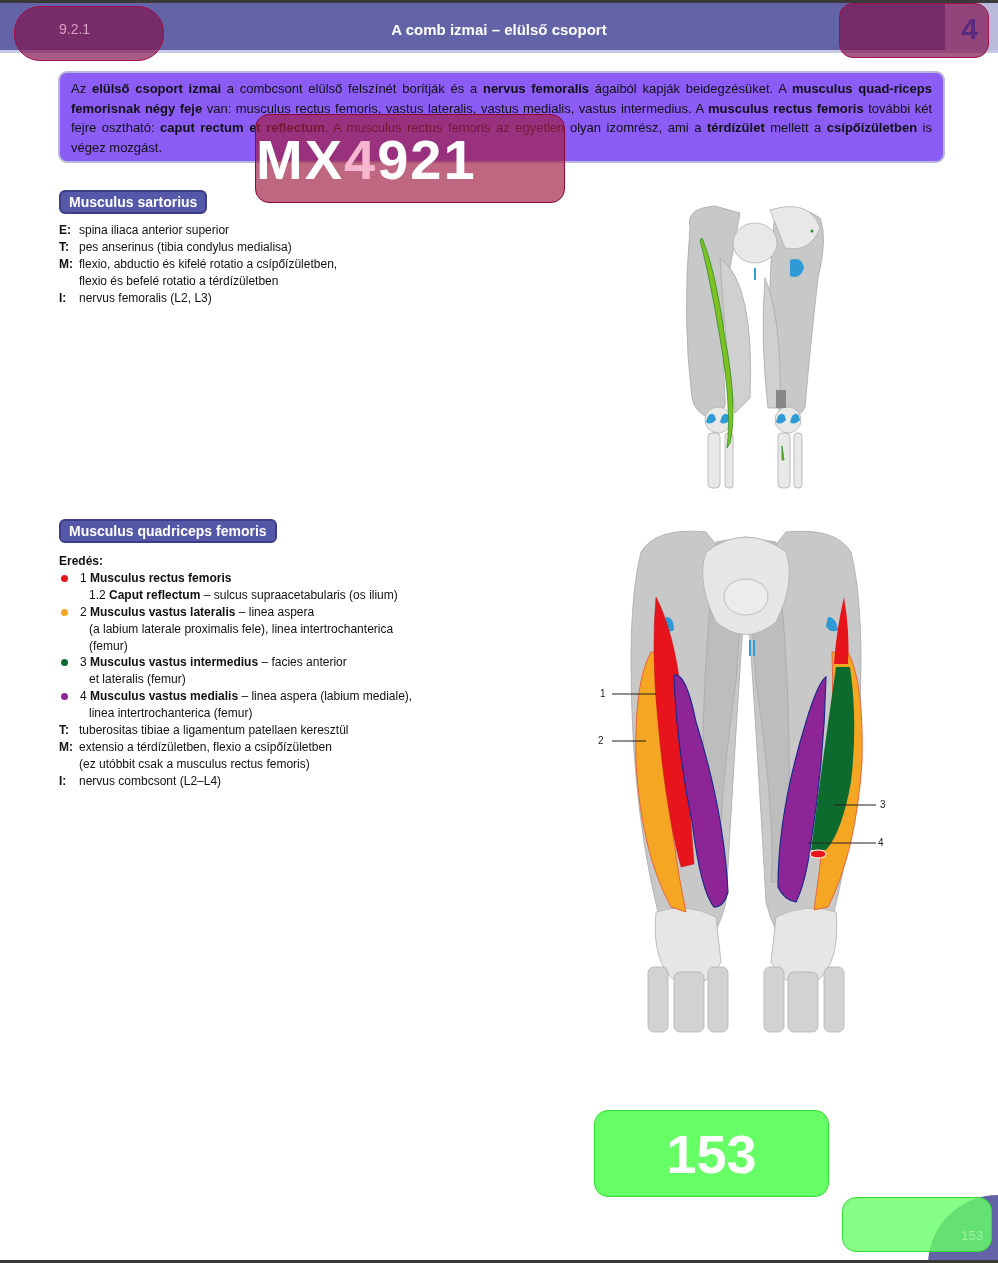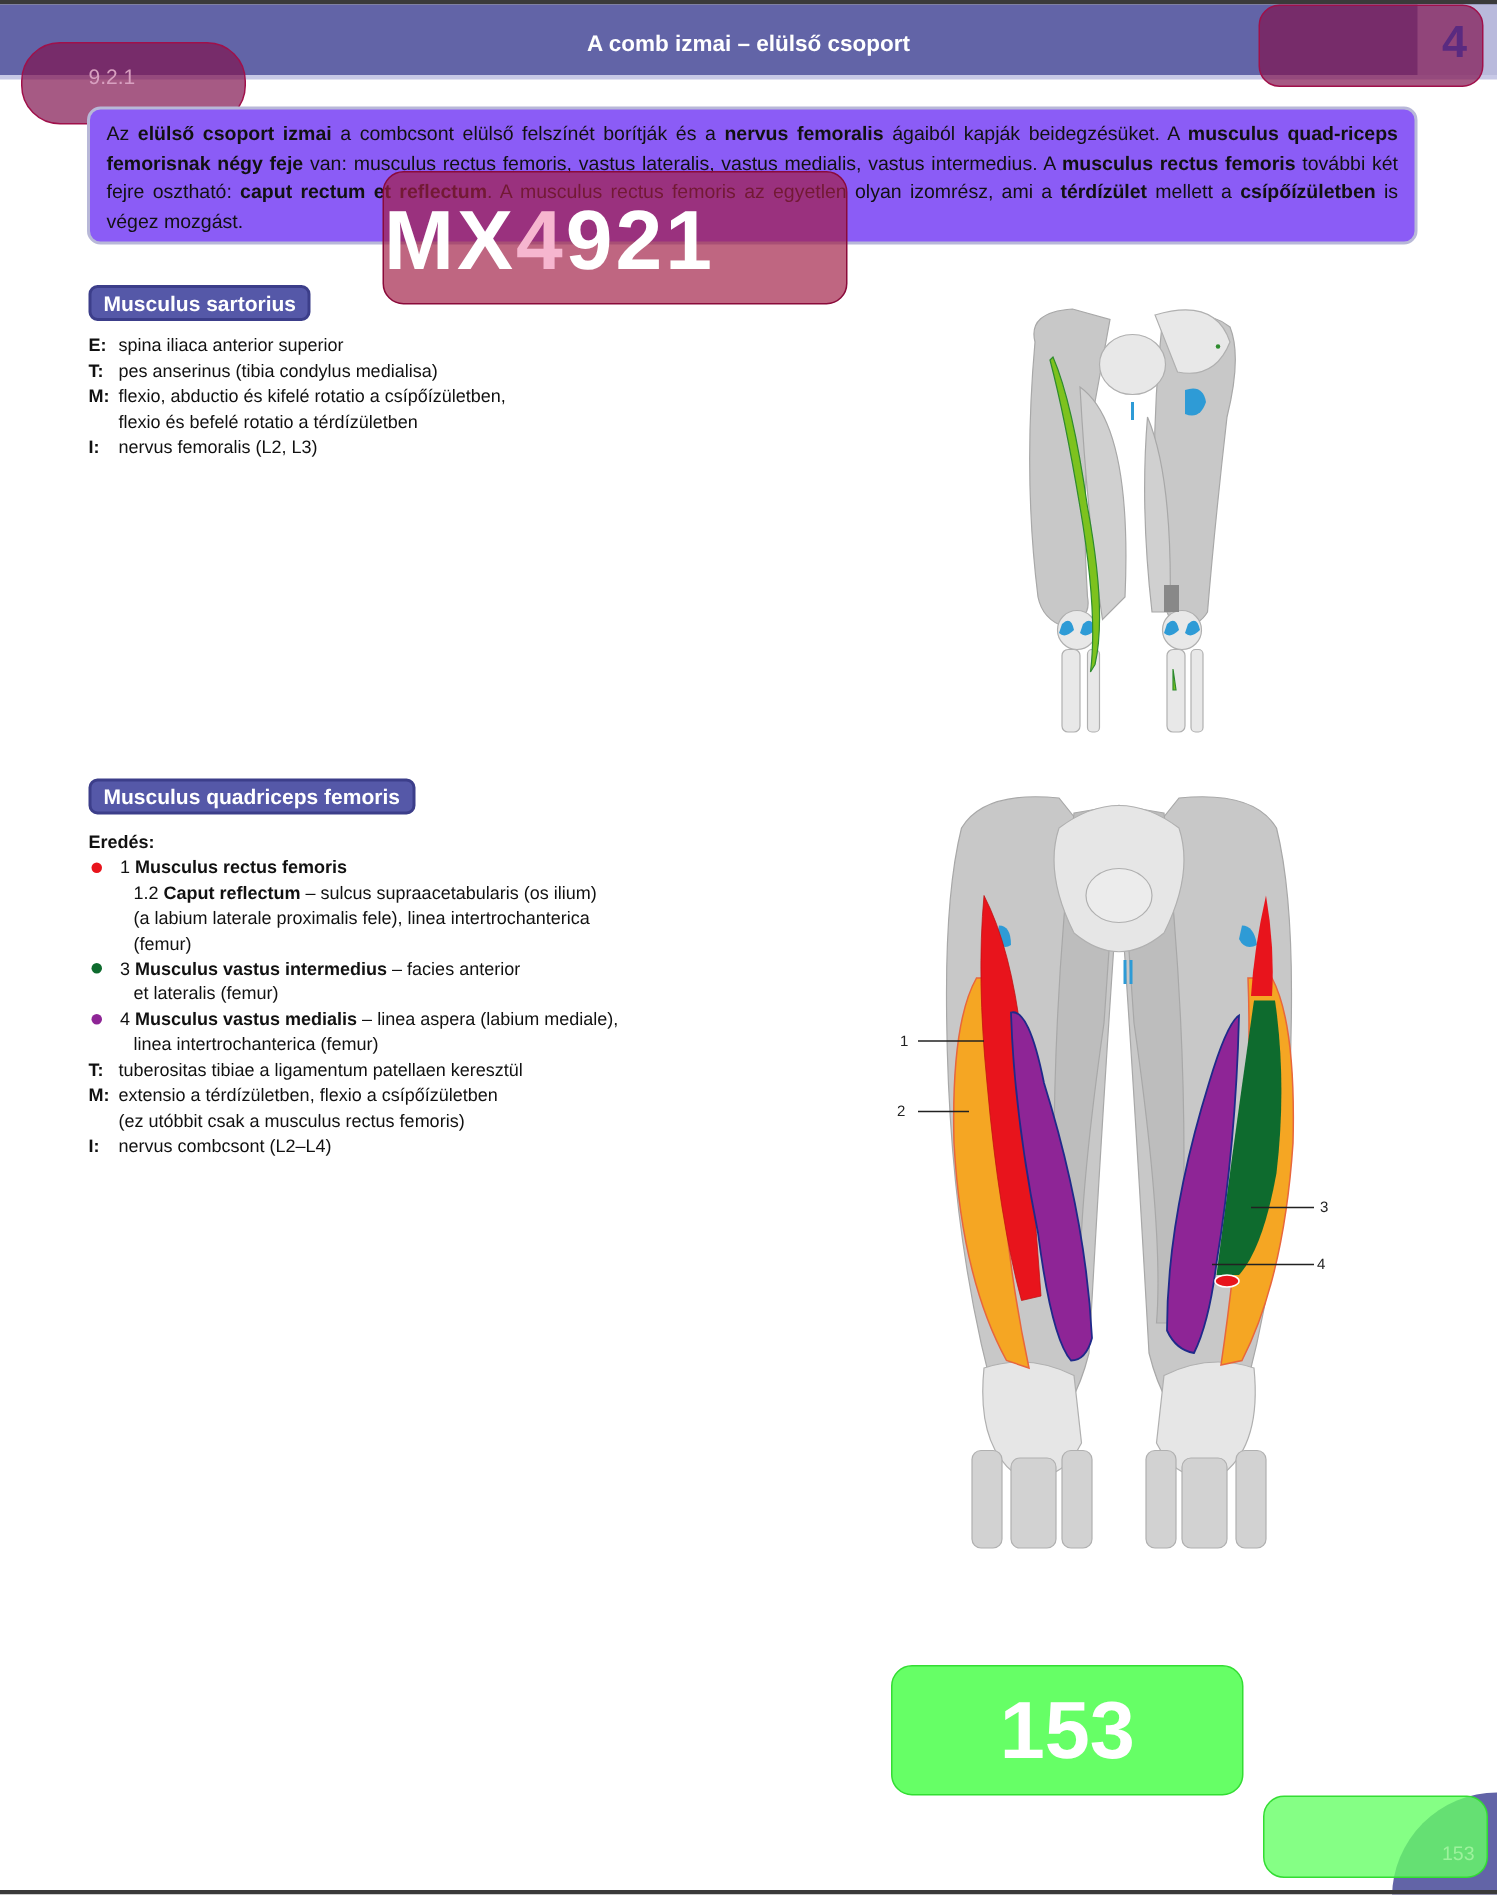--- a/index.html
+++ b/index.html
@@ -5,21 +5,21 @@
   * { box-sizing: border-box; margin: 0; padding: 0; }
   html, body { width: 998px; height: 1263px; background: #ffffff; overflow: hidden; }
   body { position: relative; font-family: "Liberation Sans", "DejaVu Sans", sans-serif; color: #111; }
 
   .top-dark { position: absolute; left: 0; top: 0; width: 998px; height: 3px; background: #3a3a3a; }
   .header-bar { position: absolute; left: 0; top: 3px; width: 998px; height: 47px; background: #6264a7; }
   .header-underline { position: absolute; left: 0; top: 50px; width: 998px; height: 3px; background: #c7c8e6; }
   .header-right-light { position: absolute; left: 945px; top: 3px; width: 53px; height: 47px; background: #b9badc; }
   .header-title { position: absolute; left: 0; top: 3px; width: 998px; height: 47px; line-height: 54px; text-align: center; color: #fff; font-weight: bold; font-size: 15px; }
 
-  .section-badge { position: absolute; left: 14px; top: 6px; width: 150px; height: 55px; background: rgba(128,20,80,0.7); border: 1px solid #a0104a; border-radius: 26px; margin-top: 22px; }
+  .section-badge { position: absolute; left: 14px; top: 6px; width: 150px; height: 55px; background: rgba(128,20,80,0.7); border: 1px solid #a0104a; border-radius: 26px; }
   .section-badge span { position: absolute; left: 44px; top: 14px; font-size: 14px; color: #d8a0c0; }
   .chapter-badge { position: absolute; left: 839px; top: 3px; width: 150px; height: 55px; background: rgba(128,20,80,0.7); border: 1px solid #a0104a; border-radius: 14px; }
   .chapter-badge span { position: absolute; right: 10px; top: 8px; font-size: 30px; font-weight: bold; color: #5a2a80; }
 
   .intro-box { position: absolute; left: 58px; top: 71px; width: 887px; height: 92px; background: #8b5cf6; border: 2px solid #b8b8d8; border-radius: 9px; padding: 6px 11px; font-size: 13px; line-height: 19.5px; text-align: justify; color: #111; }
   .intro-box b { font-weight: bold; }
 
   .watermark { position: absolute; left: 255px; top: 114px; width: 310px; height: 89px; background: rgba(160,30,70,0.68); border: 1px solid #8a0a3a; border-radius: 14px; text-align: left; line-height: 89px; font-size: 56px; font-weight: bold; color: #fff; letter-spacing: 2px; }
   .watermark .hl { color: #f6b6cf; }
 
@@ -85,20 +85,21 @@
       <span class="k">I:</span>
       <span>nervus femoralis (L2, L3)</span>
     </div>
   </div>
 
 <div class="sec-title sec2">Musculus quadriceps femoris</div>
 <div class="list list2" id="quad-list">
     <div style="font-weight: bold;">Eredés:</div>
     <div><span class="dot" style="background:#e8141c"></span>1 <b>Musculus rectus femoris</b></div>
     <div class="sub">1.2 <b>Caput reflectum</b> – sulcus supraacetabularis (os ilium)</div>
+    <div><span class="dot" style="background:#f5a623"></span>2 <b>Musculus vastus lateralis</b> – linea aspera</div>
     <div class="sub">(a labium laterale proximalis fele), linea intertrochanterica</div>
     <div class="sub">(femur)</div>
     <div><span class="dot" style="background:#0e6b2e"></span>3 <b>Musculus vastus intermedius</b> – facies anterior</div>
     <div class="sub">et lateralis (femur)</div>
     <div><span class="dot" style="background:#8e2596"></span>4 <b>Musculus vastus medialis</b> – linea aspera (labium mediale),</div>
     <div class="sub">linea intertrochanterica (femur)</div>
     <div class="row">
       <span class="k">T:</span>
       <span>tuberositas tibiae a ligamentum patellaen keresztül</span>
     </div>

